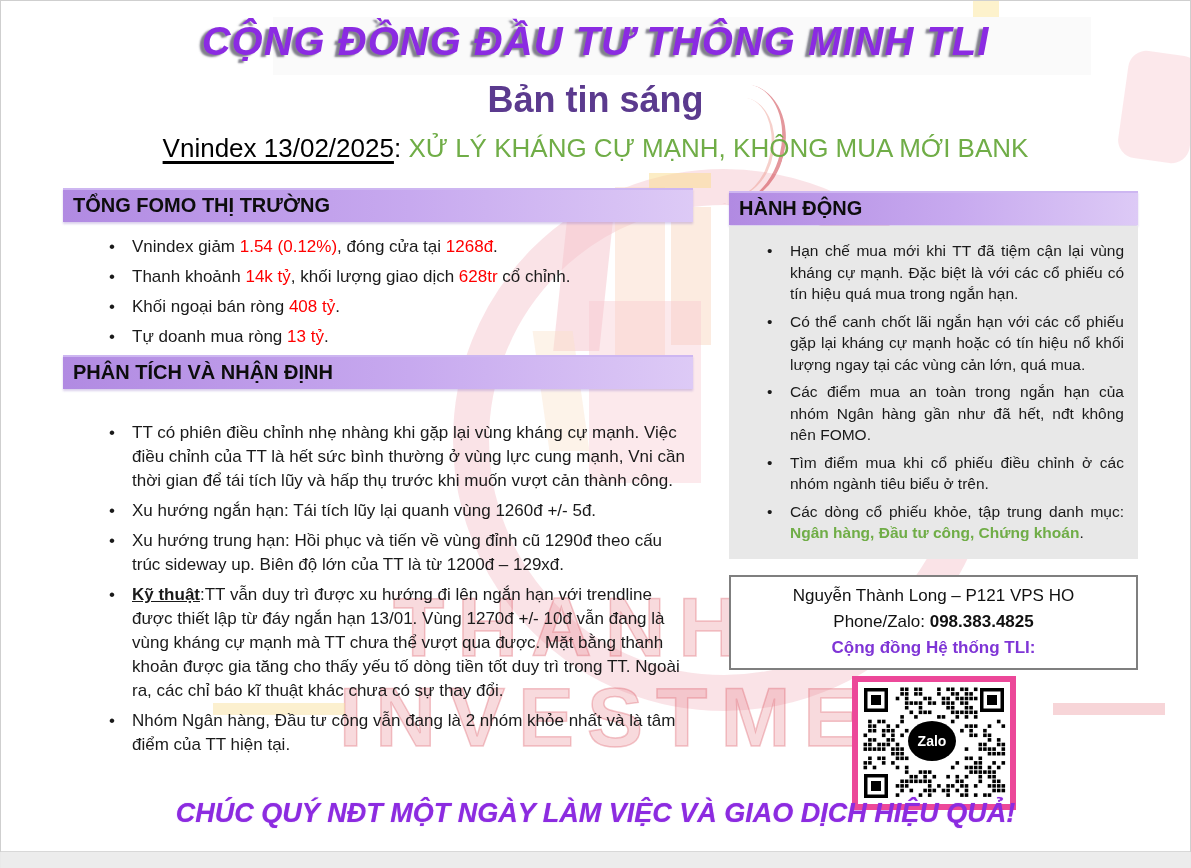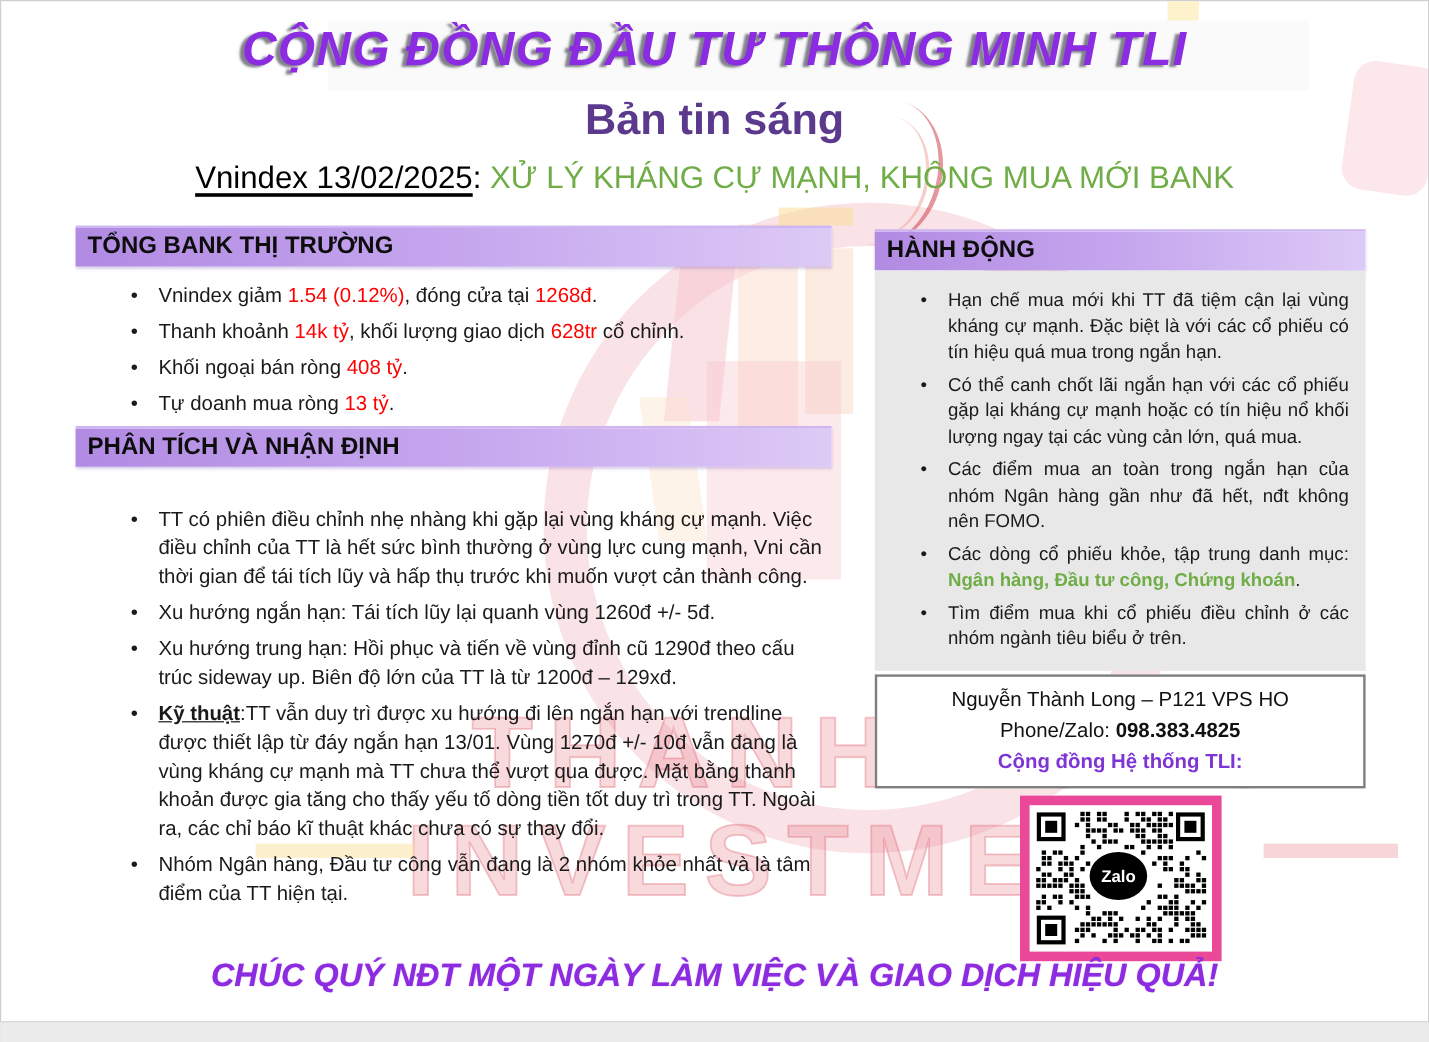--- a/index.html
+++ b/index.html
@@ -79,31 +79,31 @@
     position:relative;padding-left:29px;font-size:15.5px;line-height:21.5px;
     margin-bottom:6px;text-align:justify;color:#1a1a1a;
   }
   .action-box ul.bullets li::before{content:"\2022";position:absolute;left:6px;}
 
   .seg-r{color:#FF0000;}
   .seg-g{color:#70AD47;font-weight:bold;}
   .seg-bu{font-weight:bold;text-decoration:underline;}
 
   .contact-box{
-    margin-top:3px;border:2px solid #7f7f7f;background:#ffffff;
+    margin-top:16px;border:2px solid #7f7f7f;background:#ffffff;
     padding:6px 4px 7px 4px;text-align:center;
   }
   .contact-name{font-size:17px;line-height:26px;color:#111;}
   .contact-phone{font-size:17px;line-height:26px;color:#111;}
   .contact-phone b{font-weight:bold;}
   .contact-community{font-size:17px;line-height:26px;color:#7F35D6;font-weight:bold;}
 
   .qr-wrap{margin-top:6px;text-align:center;}
   .qr-frame{
-    display:inline-block;border:8px solid #ec4899;background:#ffffff;padding:4px;
+    display:inline-block;border:6px solid #ec4899;background:#ffffff;padding:4px;
     line-height:0;
   }
 
   .footer{
     position:absolute;left:0;width:100%;top:797px;text-align:center;
     font-size:27px;font-weight:800;font-style:italic;color:#8C2BE0;
     text-shadow:0 0 1px rgba(140,43,224,0.6);
   }
 </style>
 </head>
@@ -129,21 +129,21 @@
 
   <div class="content">
     <div class="title-backing"></div>
     <div class="doc-title">CỘNG ĐỒNG ĐẦU TƯ THÔNG MINH TLI</div>
     <div class="doc-subtitle">Bản tin sáng</div>
     <div class="doc-headline">
       <span class="headline-label">Vnindex 13/02/2025</span><span class="headline-sep">: </span><span class="headline-text">XỬ LÝ KHÁNG CỰ MẠNH, KHÔNG MUA MỚI BANK</span>
     </div>
 
     <div class="col-left">
-      <div class="bar">TỔNG BANK THỊ TRƯỜNG</div>
+      <div class="bar">TỔNG FOMO THỊ TRƯỜNG</div>
       <ul class="bullets">
         <li><span class="seg-b">Vnindex giảm </span><span class="seg-r">1.54 (0.12%)</span><span class="seg-b">, đóng cửa tại </span><span class="seg-r">1268đ</span><span class="seg-b">.</span></li>
         <li><span class="seg-b">Thanh khoảnh </span><span class="seg-r">14k tỷ</span><span class="seg-b">, khối lượng giao dịch </span><span class="seg-r">628tr</span><span class="seg-b"> cổ chỉnh.</span></li>
         <li><span class="seg-b">Khối ngoại bán ròng </span><span class="seg-r">408 tỷ</span><span class="seg-b">.</span></li>
         <li><span class="seg-b">Tự doanh mua ròng </span><span class="seg-r">13 tỷ</span><span class="seg-b">.</span></li>
       </ul>
 
       <div class="bar bar-analysis">PHÂN TÍCH VÀ NHẬN ĐỊNH</div>
       <ul class="bullets bullets-analysis">
         <li><span class="seg-b">TT có phiên điều chỉnh nhẹ nhàng khi gặp lại vùng kháng cự mạnh. Việc điều chỉnh của TT là hết sức bình thường ở vùng lực cung mạnh, Vni cần thời gian để tái tích lũy và hấp thụ trước khi muốn vượt cản thành công.</span></li>
@@ -154,22 +154,22 @@
       </ul>
     </div>
 
     <div class="col-right">
       <div class="bar">HÀNH ĐỘNG</div>
       <div class="action-box">
         <ul class="bullets">
           <li><span class="seg-b">Hạn chế mua mới khi TT đã tiệm cận lại vùng kháng cự mạnh. Đặc biệt là với các cổ phiếu có tín hiệu quá mua trong ngắn hạn.</span></li>
           <li><span class="seg-b">Có thể canh chốt lãi ngắn hạn với các cổ phiếu gặp lại kháng cự mạnh hoặc có tín hiệu nổ khối lượng ngay tại các vùng cản lớn, quá mua.</span></li>
           <li><span class="seg-b">Các điểm mua an toàn trong ngắn hạn của nhóm Ngân hàng gần như đã hết, nđt không nên FOMO.</span></li>
+          <li><span class="seg-b">Tìm điểm mua khi cổ phiếu điều chỉnh ở các nhóm ngành tiêu biểu ở trên.</span></li>
           <li><span class="seg-b">Các dòng cổ phiếu khỏe, tập trung danh mục: </span><span class="seg-g">Ngân hàng, Đầu tư công, Chứng khoán</span><span class="seg-b">.</span></li>
-          <li><span class="seg-b">Tìm điểm mua khi cổ phiếu điều chỉnh ở các nhóm ngành tiêu biểu ở trên.</span></li>
         </ul>
       </div>
 
       <div class="contact-box">
         <div class="contact-name">Nguyễn Thành Long – P121 VPS HO</div>
         <div class="contact-phone">
           <span>Phone/Zalo: </span><b>098.383.4825</b>
         </div>
         <div class="contact-community">Cộng đồng Hệ thống TLI:</div>
       </div>

